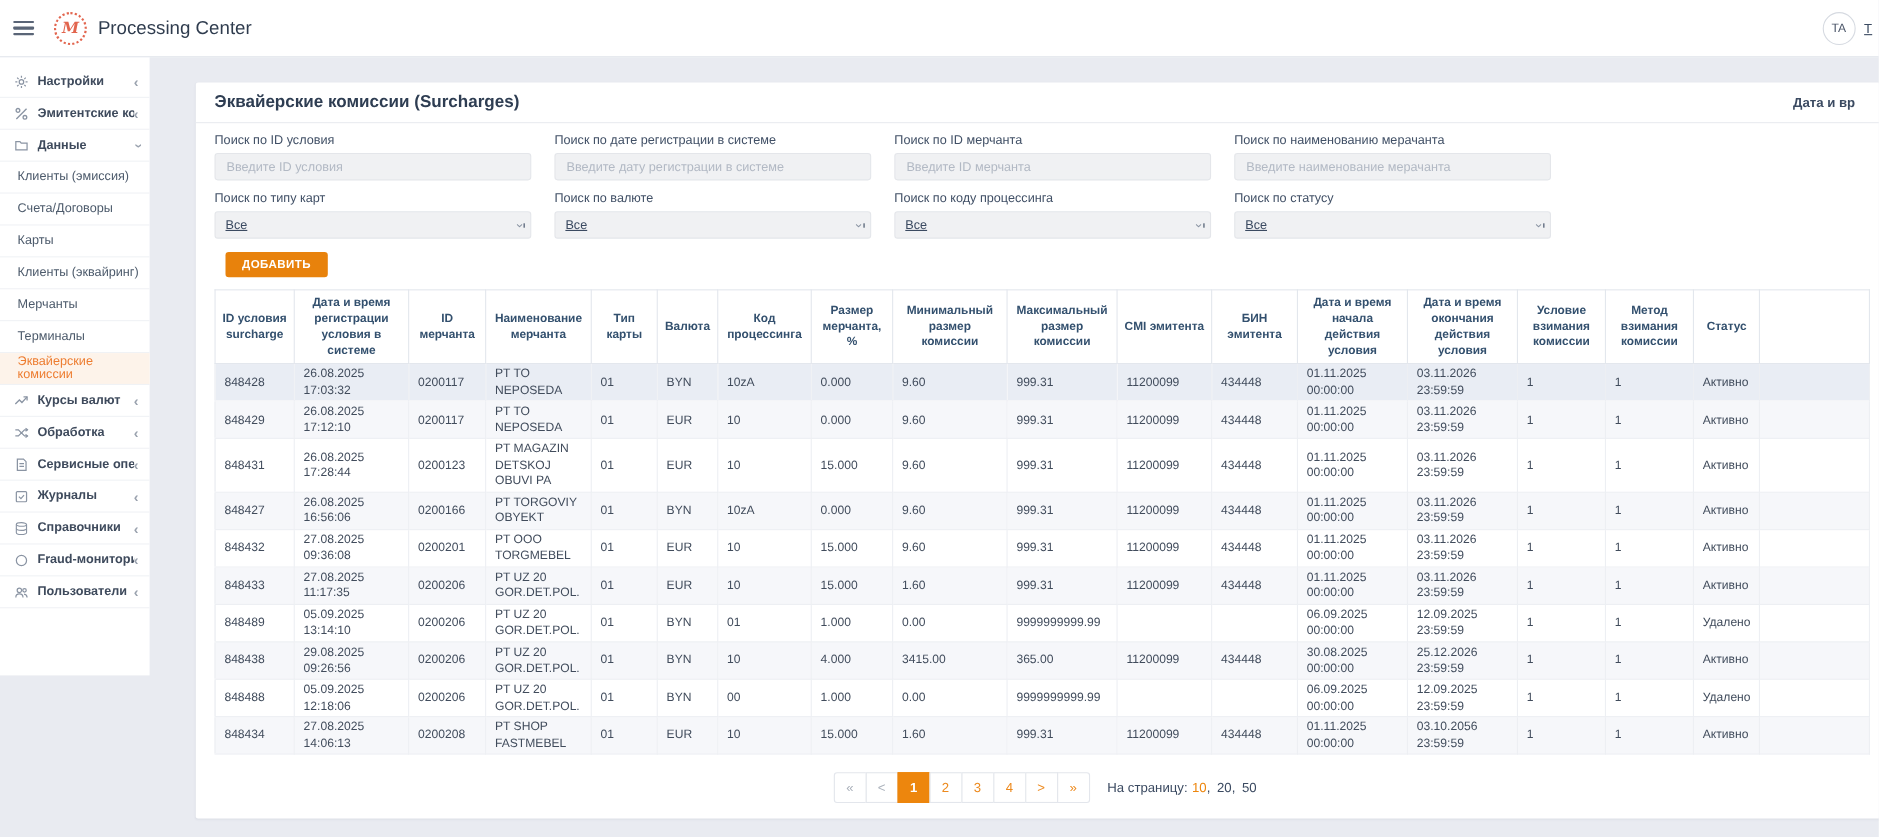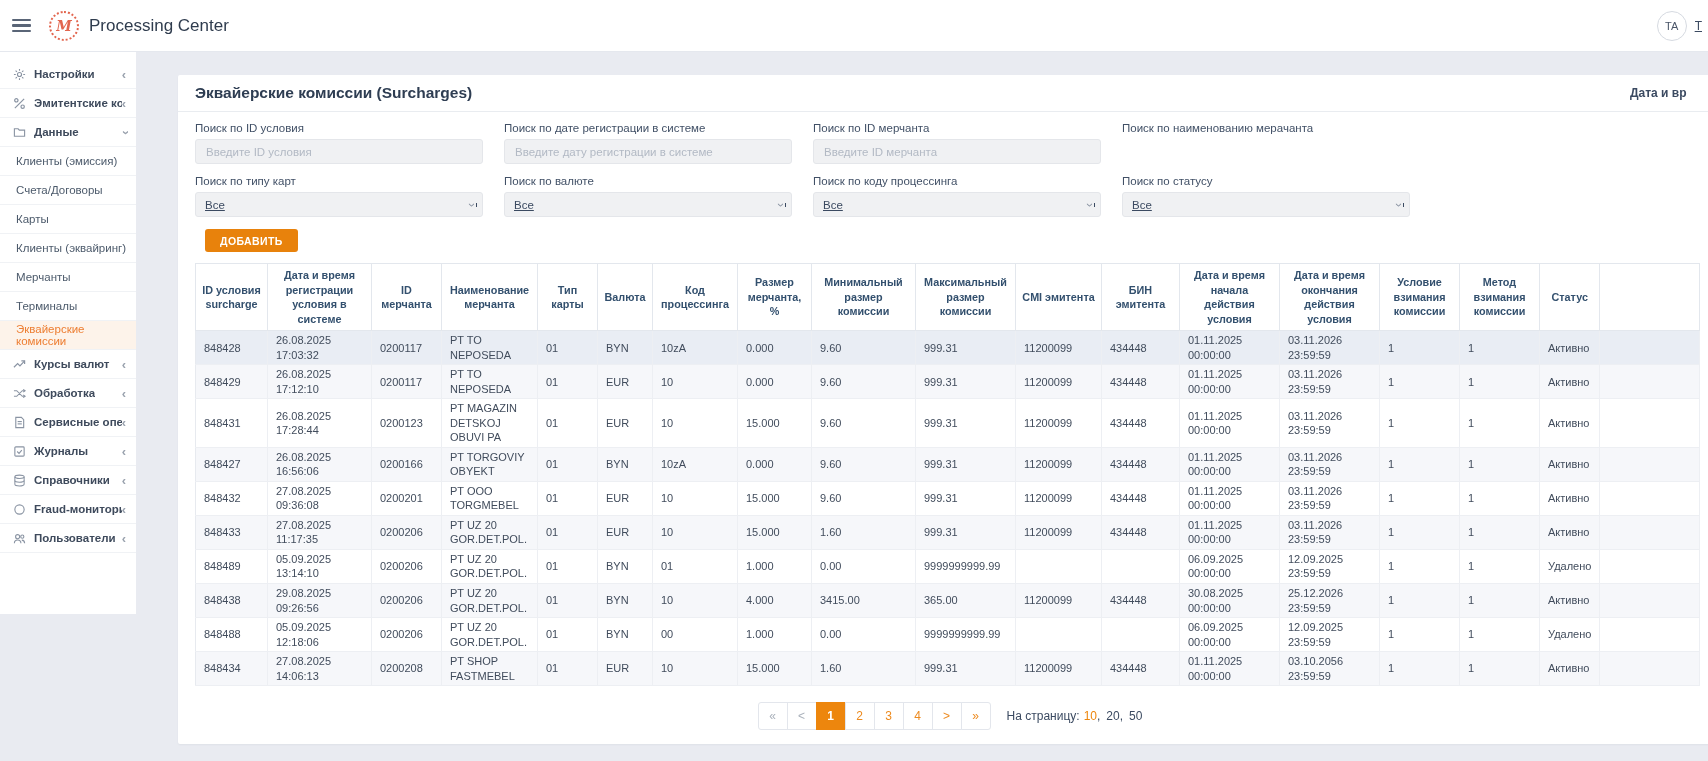--- a/index.html
+++ b/index.html
@@ -208,21 +208,21 @@
 <div class="card">
   <div class="card-head">
     <span class="page-title">Эквайерские комиссии (Surcharges)</span>
     <span class="head-right">Дата и вр</span>
   </div>
 
   <div class="filters">
       <div><label class="f-label">Поиск по ID условия</label><input class="f-input" type="text" placeholder="Введите ID условия" style=""></div>
       <div><label class="f-label">Поиск по дате регистрации в системе</label><input class="f-input" type="text" placeholder="Введите дату регистрации в системе" style=""></div>
       <div><label class="f-label">Поиск по ID мерчанта</label><input class="f-input" type="text" placeholder="Введите ID мерчанта" style=""></div>
-      <div><label class="f-label">Поиск по наименованию мерачанта</label></div>
+      <div><label class="f-label">Поиск по наименованию мерачанта</label><input class="f-input" type="text" placeholder="Введите наименование мерачанта" style=""></div>
       <div>
         <label class="f-label">Поиск по типу карт</label>
         <div class="f-select">
           <span>Все</span>
           <span class="f-caret">‹</span>
         </div>
       </div>
       <div>
         <label class="f-label">Поиск по валюте</label>
         <div class="f-select">

